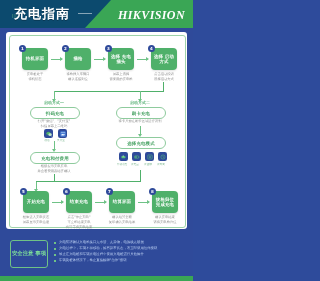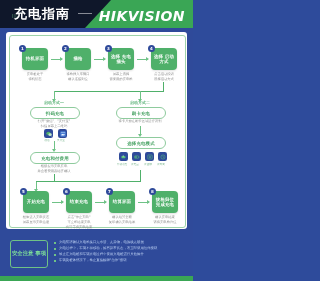--- a/index.html
+++ b/index.html
@@ -5,35 +5,35 @@
   html,body{margin:0;padding:0;}
   body{
     width:193px;height:281px;overflow:hidden;
     background:#2e4b9b;
     font-family:"DejaVu Sans","Liberation Sans",sans-serif;
     -webkit-font-smoothing:antialiased;
   }
   .poster{position:relative;width:193px;height:281px;background:#2f4a9a;overflow:hidden;}
 
   
-  .header{position:relative;height:28px;background:#0f172a;overflow:hidden;}
+  .header{position:relative;height:28px;background:#0c4a6e;overflow:hidden;}
   .hdr-green{
     position:absolute;right:0;top:0;width:108px;height:28px;background:#3aa655;
     clip-path:polygon(26px 0,100% 0,100% 100%,0 100%);
   }
   .hdr-title{
     position:absolute;left:14px;top:4px;
     color:#fff;font-size:13px;font-weight:bold;letter-spacing:1px;
     line-height:20px;white-space:nowrap;
     text-shadow:0 1px 0 rgba(0,0,0,.25);
   }
   .hdr-dots{position:absolute;left:10px;top:3px;width:16px;height:10px;opacity:.85;}
   .hdr-brand{
-    position:absolute;right:8px;top:8px;color:#fff;font-size:14px;font-weight:bold;
-    font-style:italic;letter-spacing:.4px;white-space:nowrap;
+    position:absolute;right:8px;top:8px;color:#fff;font-size:12px;font-weight:bold;
+    font-style:italic;letter-spacing:.4px;white-space:nowrap;font-family:Liberation Serif, serif;
   }
   .hdr-line{position:absolute;left:78px;top:13px;width:14px;height:1px;background:rgba(255,255,255,.5);}
 
   
   .card{
     position:absolute;left:6px;top:32px;width:181px;height:197px;
     background:#fff;border-radius:3px;
   }
   .card-inner{position:absolute;left:3px;top:3px;width:175px;height:191px;
     border:1px solid #9ed3a9;border-radius:3px;background:#fff;}

